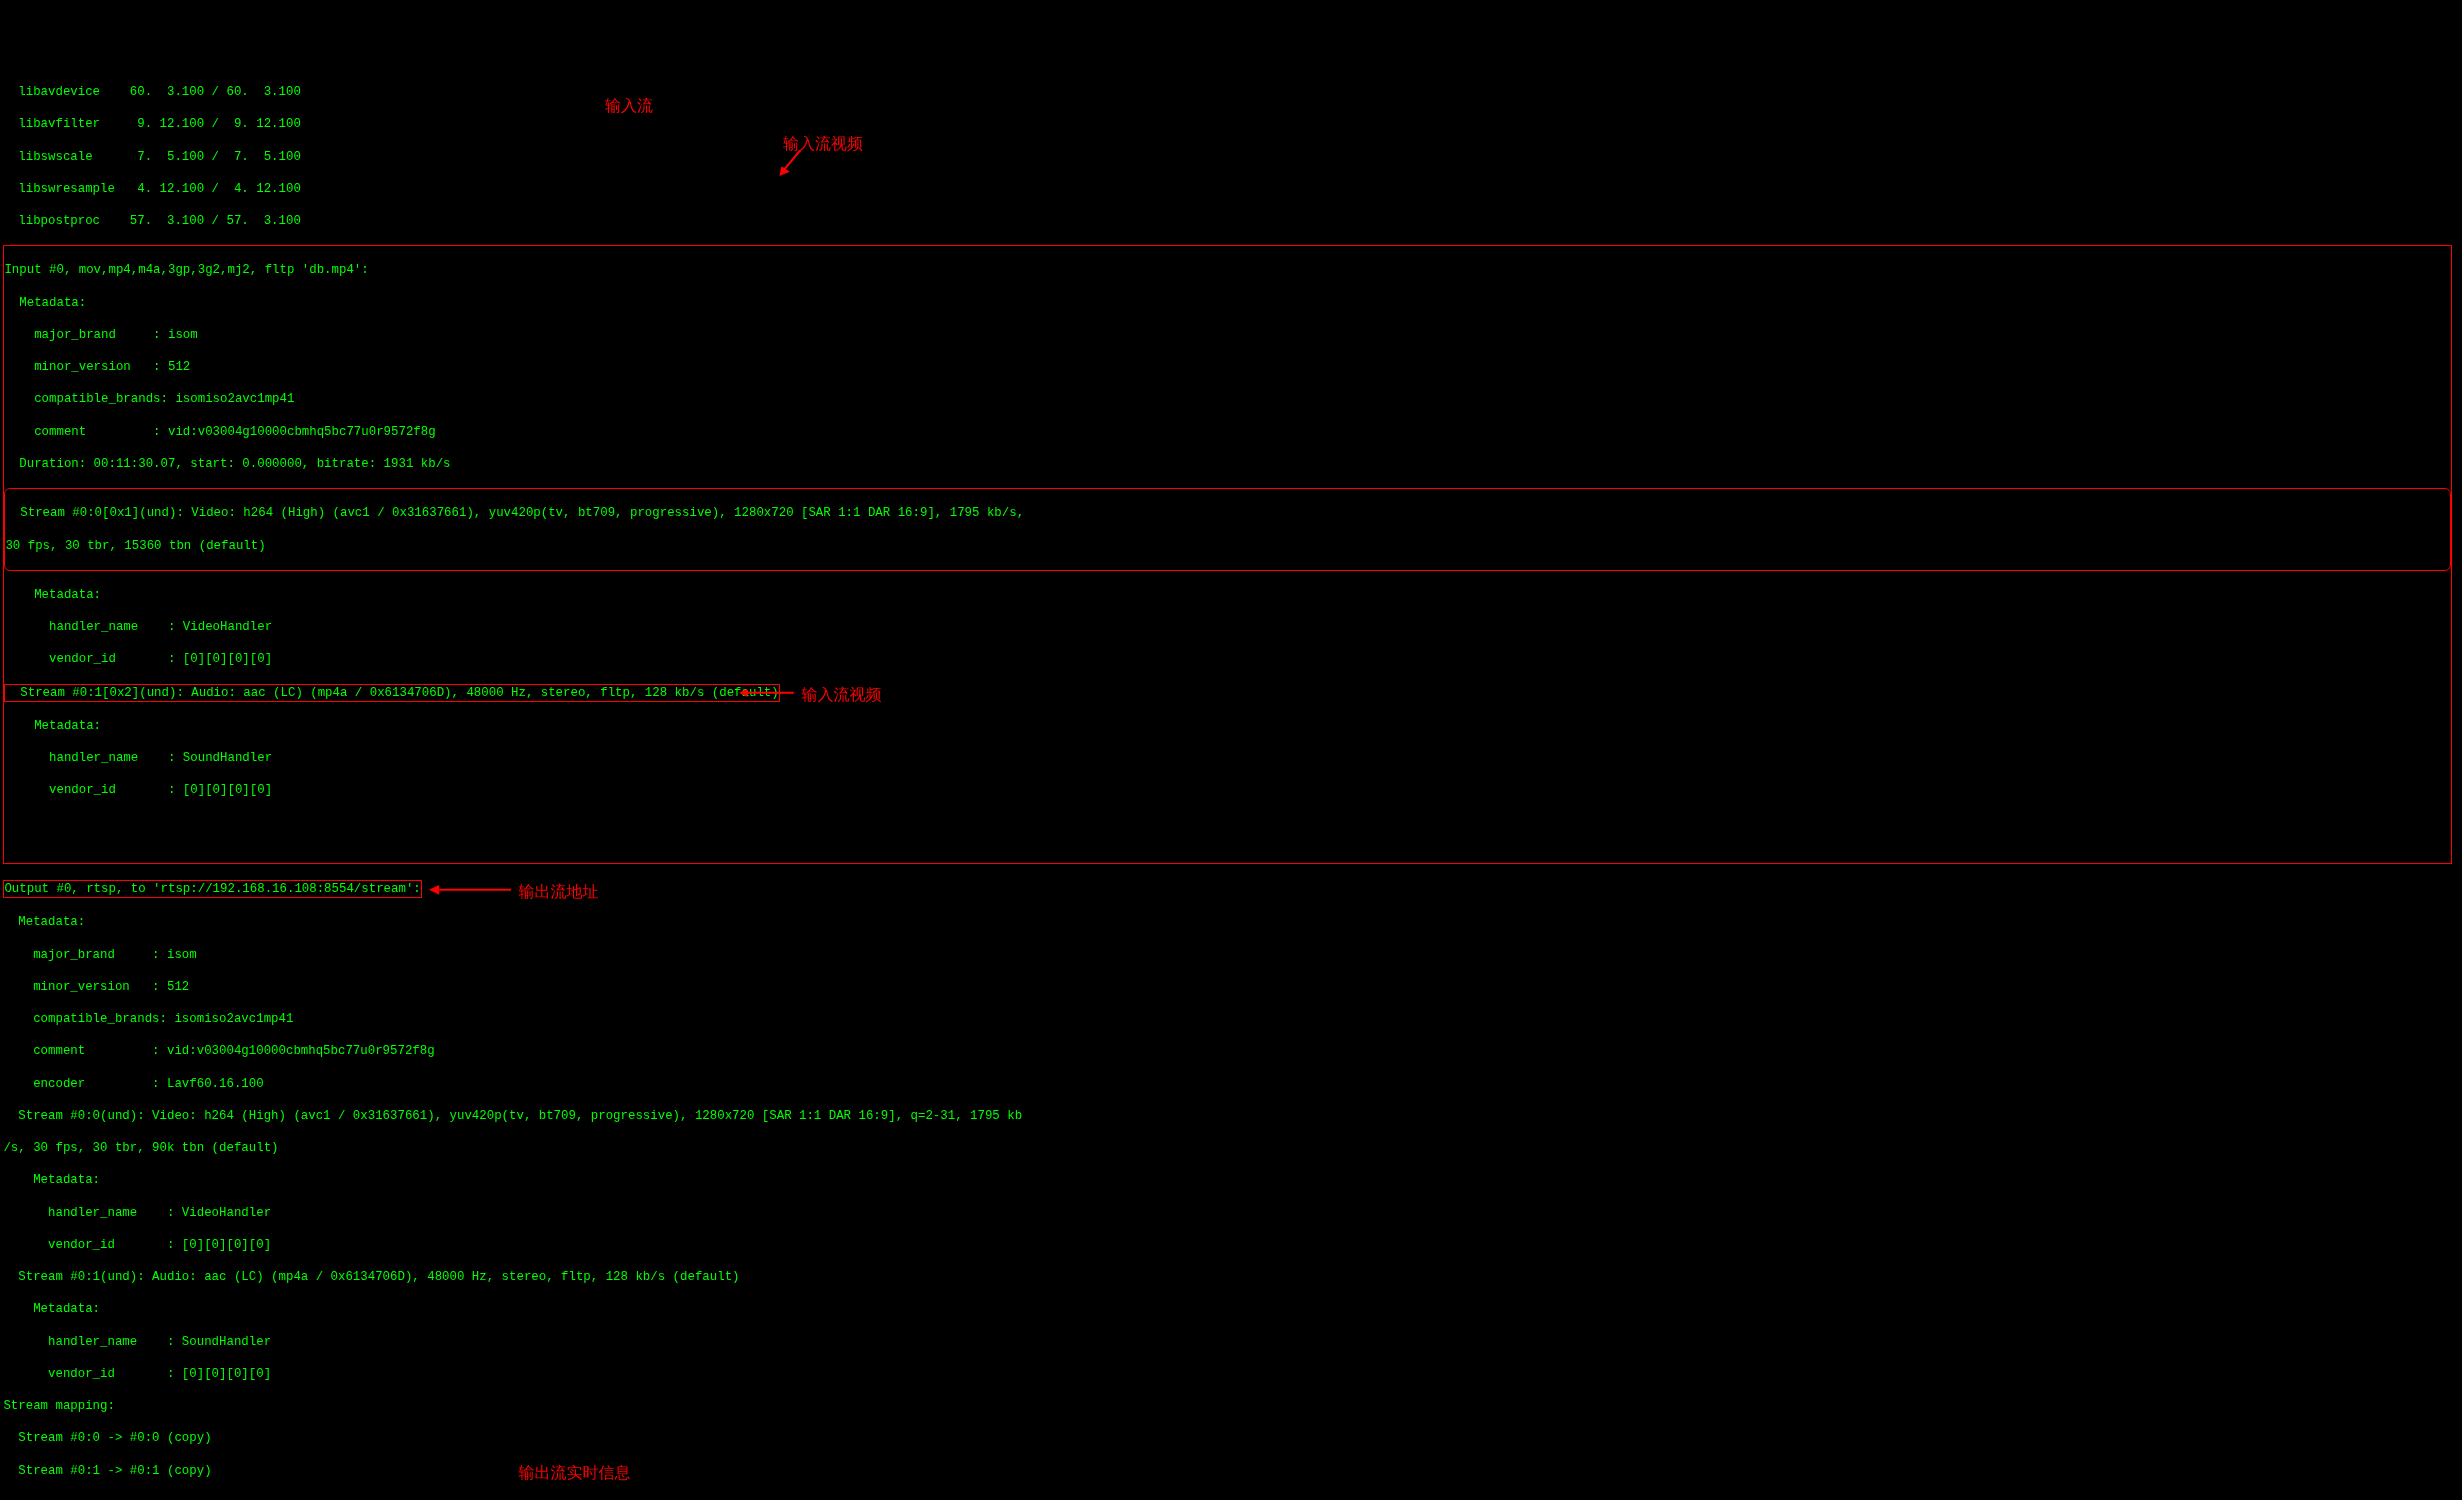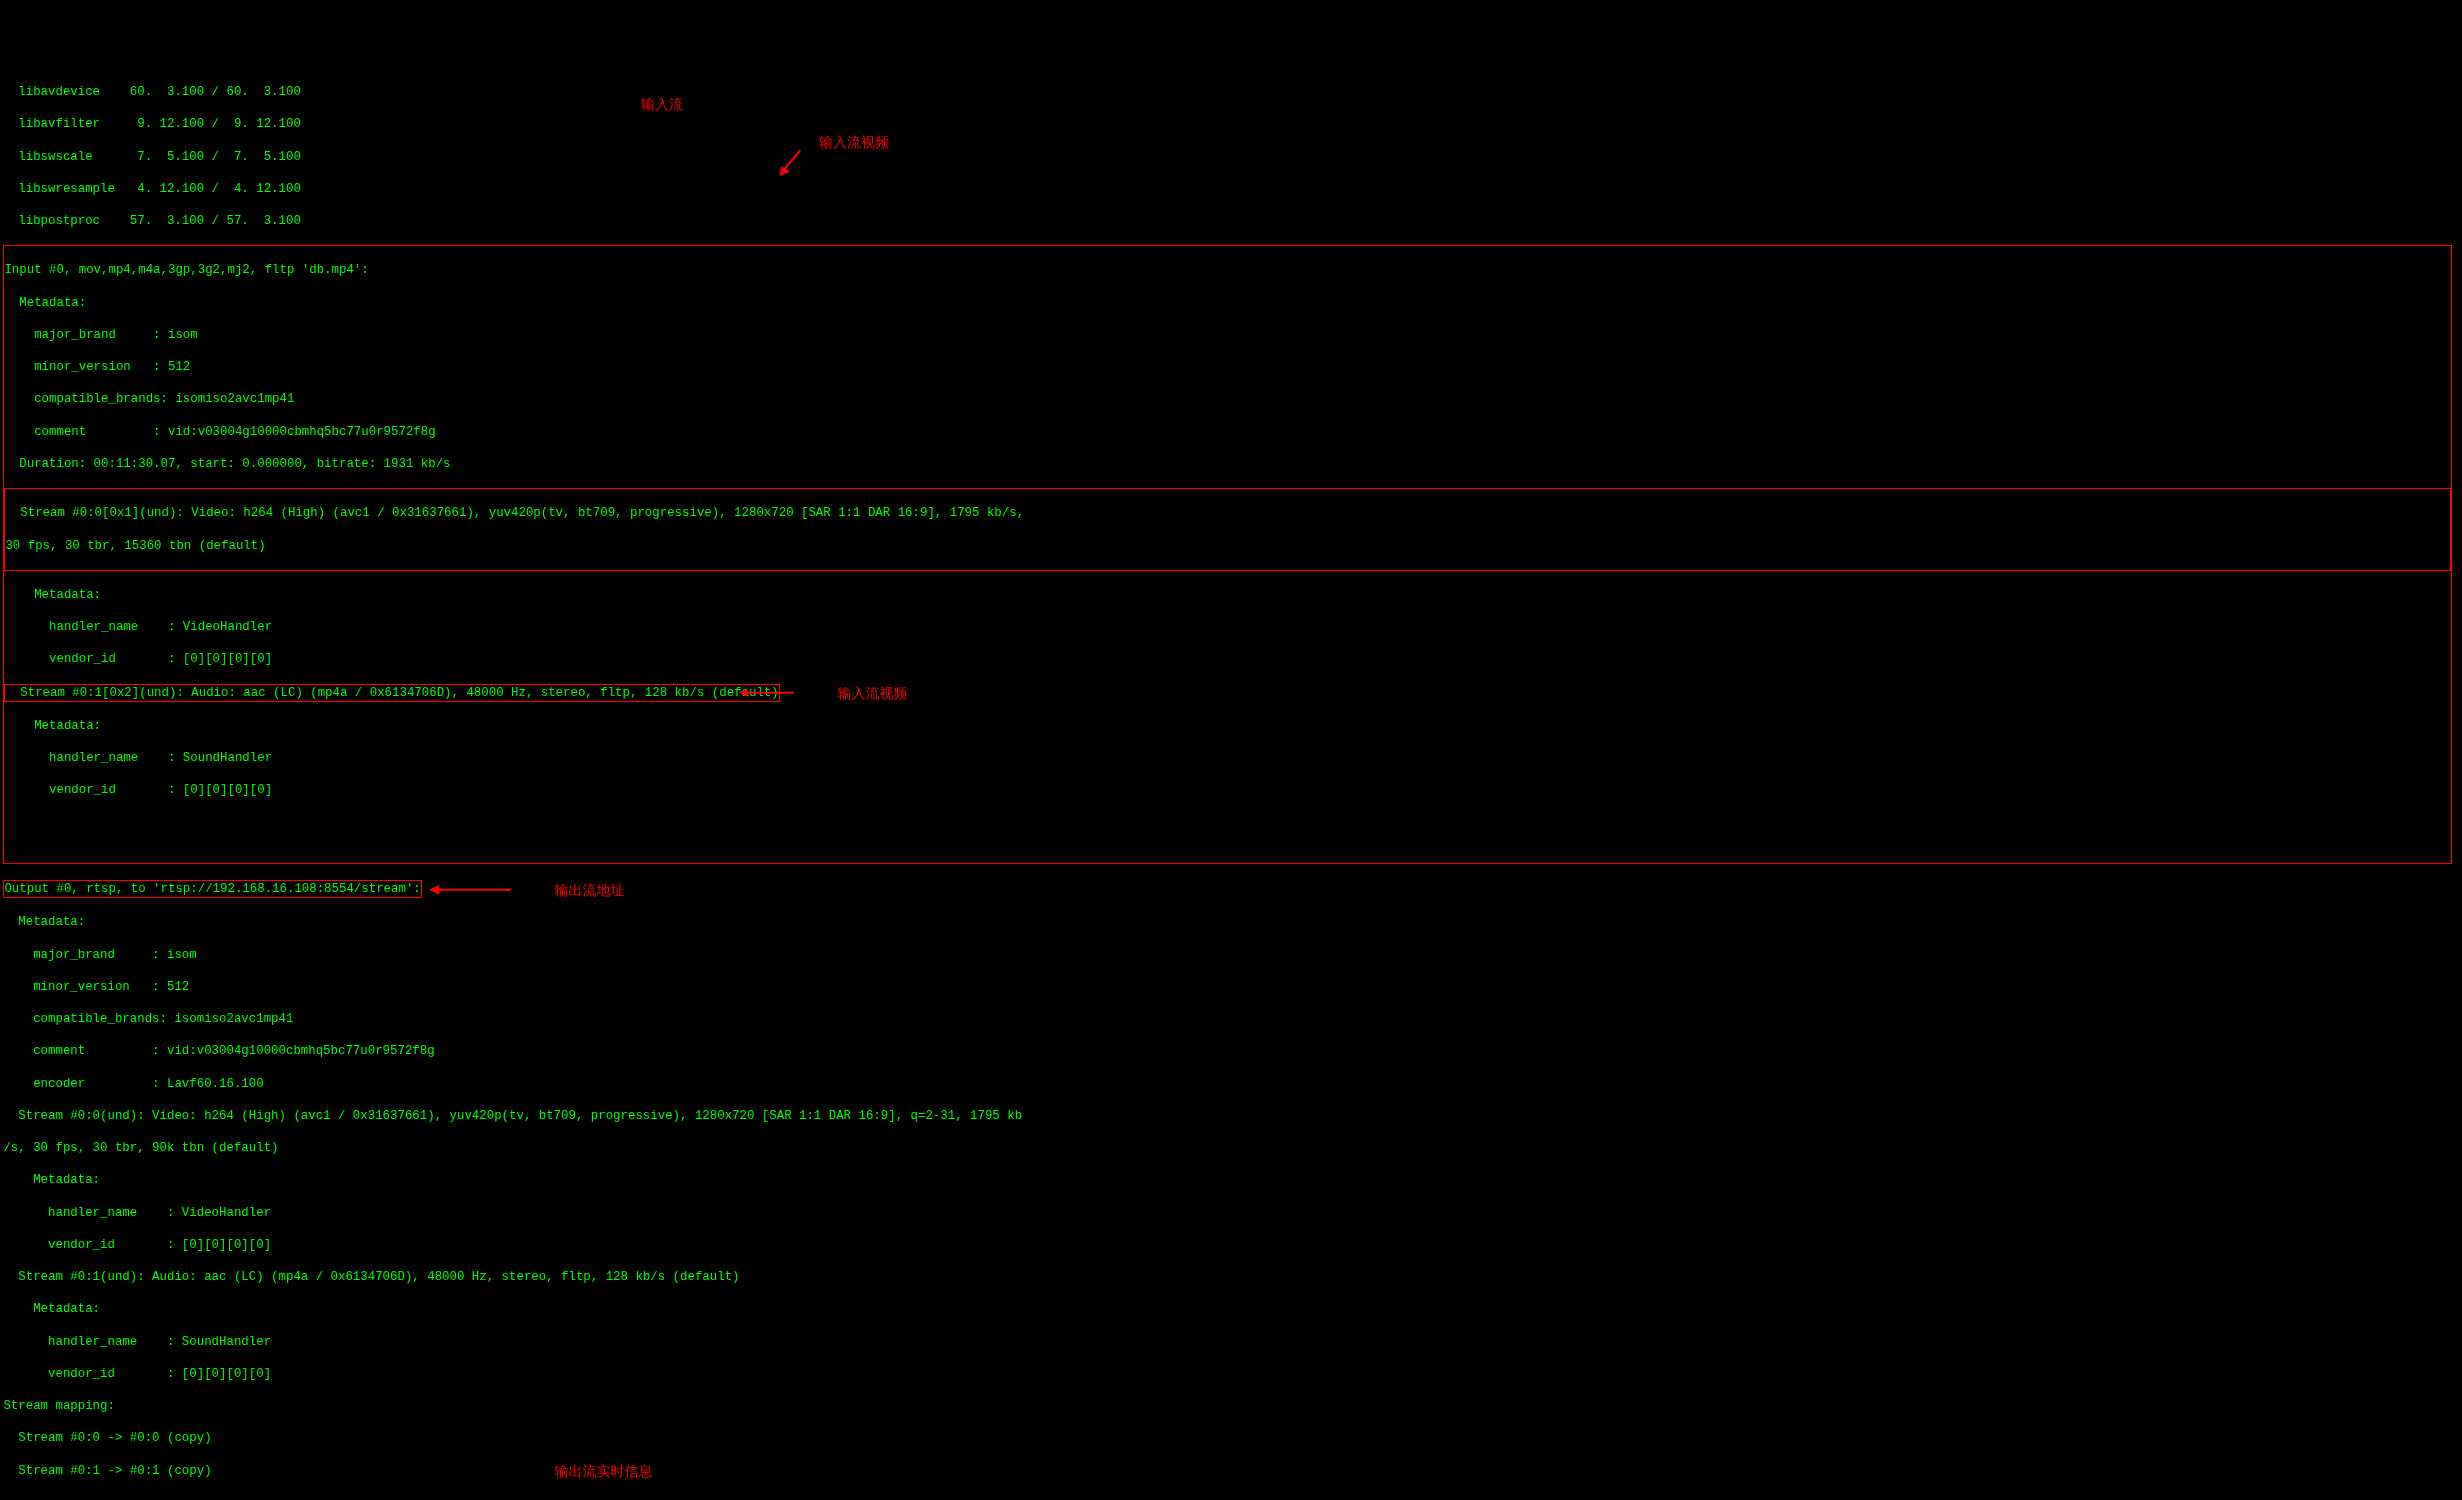--- a/index.html
+++ b/index.html
@@ -27,23 +27,22 @@
     .box-outer {
       border: 1.4px solid #ff0000;
       margin: 0;
       padding: 0;
       width: calc(100% - 6.9px);
       box-sizing: border-box;
     }
     .label-red {
       color: #ff0000;
       position: absolute;
-      font-family: Liberation Serif, serif;
-      font-size: 14px;
-      margin-left: 36px;
+      font-family: Liberation Sans, sans-serif;
+      font-size: 16px;
     }
     svg.arrow-svg {
       position: absolute;
       pointer-events: none;
     }
     .line {
       position: relative;
     }
   </style>
 </head>
@@ -58,21 +57,21 @@
 <div class="line">  libswresample   4. 12.100 /  4. 12.100</div>
 <div class="line">  libpostproc    57.  3.100 / 57.  3.100</div>
 <div class="box-outer">
 <div class="line">Input #0, mov,mp4,m4a,3gp,3g2,mj2, fltp 'db.mp4':</div>
 <div class="line">  Metadata:</div>
 <div class="line">    major_brand     : isom</div>
 <div class="line">    minor_version   : 512</div>
 <div class="line">    compatible_brands: isomiso2avc1mp41</div>
 <div class="line">    comment         : vid:v03004g10000cbmhq5bc77u0r9572f8g</div>
 <div class="line">  Duration: 00:11:30.07, start: 0.000000, bitrate: 1931 kb/s</div>
-<div class="box-outer" style="width:100%;">
+<div class="box-outer" style="width:100%;border-radius:6px;">
 <div class="line">  Stream #0:0[0x1](und): Video: h264 (High) (avc1 / 0x31637661), yuv420p(tv, bt709, progressive), 1280x720 [SAR 1:1 DAR 16:9], 1795 kb/s,</div>
 <div class="line">30 fps, 30 tbr, 15360 tbn (default)</div>
 </div>
 <div class="line">    Metadata:</div>
 <div class="line">      handler_name    : VideoHandler</div>
 <div class="line">      vendor_id       : [0][0][0][0]</div>
 <div class="line" style="position:relative;"><span class="box-red"><span>  Stream #0:1[0x2](und): Audio: aac (LC) (mp4a / 0x6134706D), 48000 Hz, stereo, fltp, 128 kb/s (default)</span></span><svg class="arrow-svg" style="left:735px;top:2.7px;" width="55" height="13.7" viewBox="0 0 80 20">
           <line x1="80" y1="10" x2="10" y2="10" stroke="#ff0000" stroke-width="3"></line>
           <polygon points="0,10 12,4 12,16" fill="#ff0000"></polygon>
         </svg><span class="label-red" style="left:797px;top:1.4px;">输入流视频</span></div>

